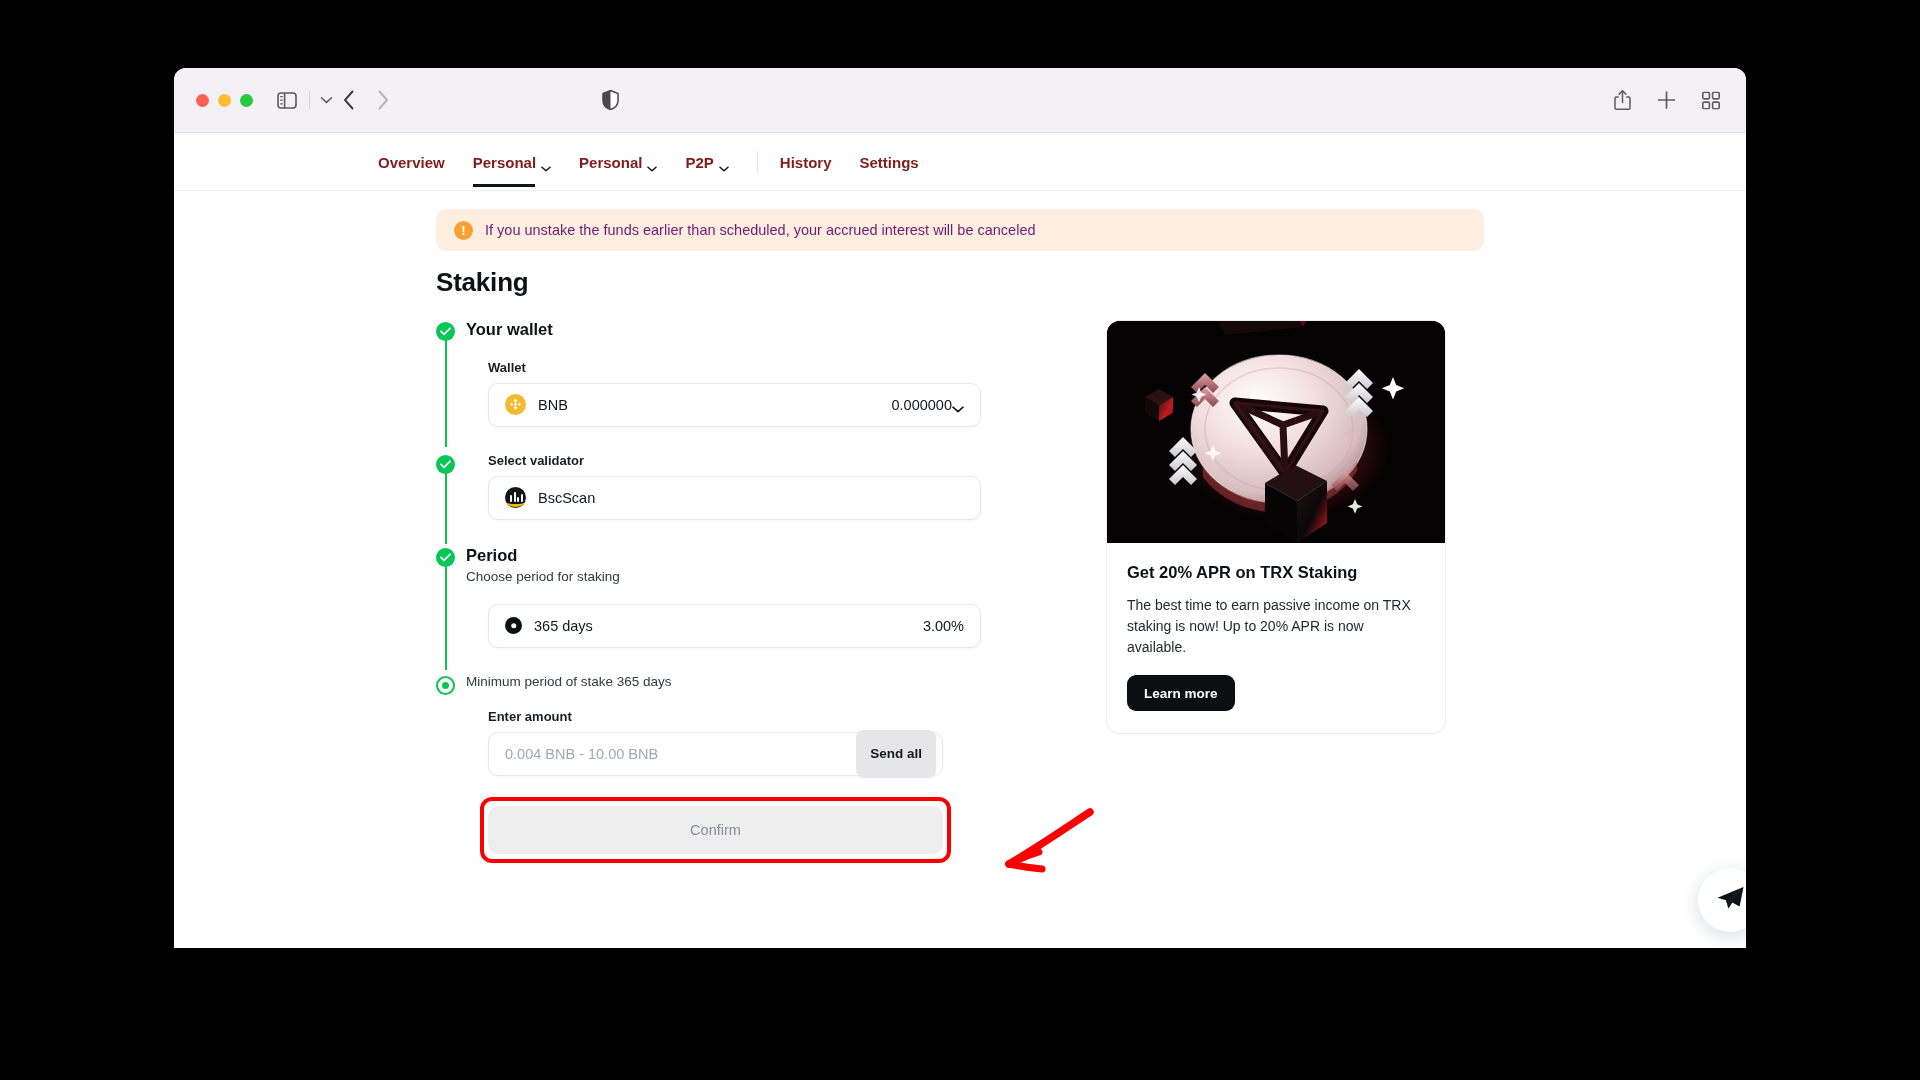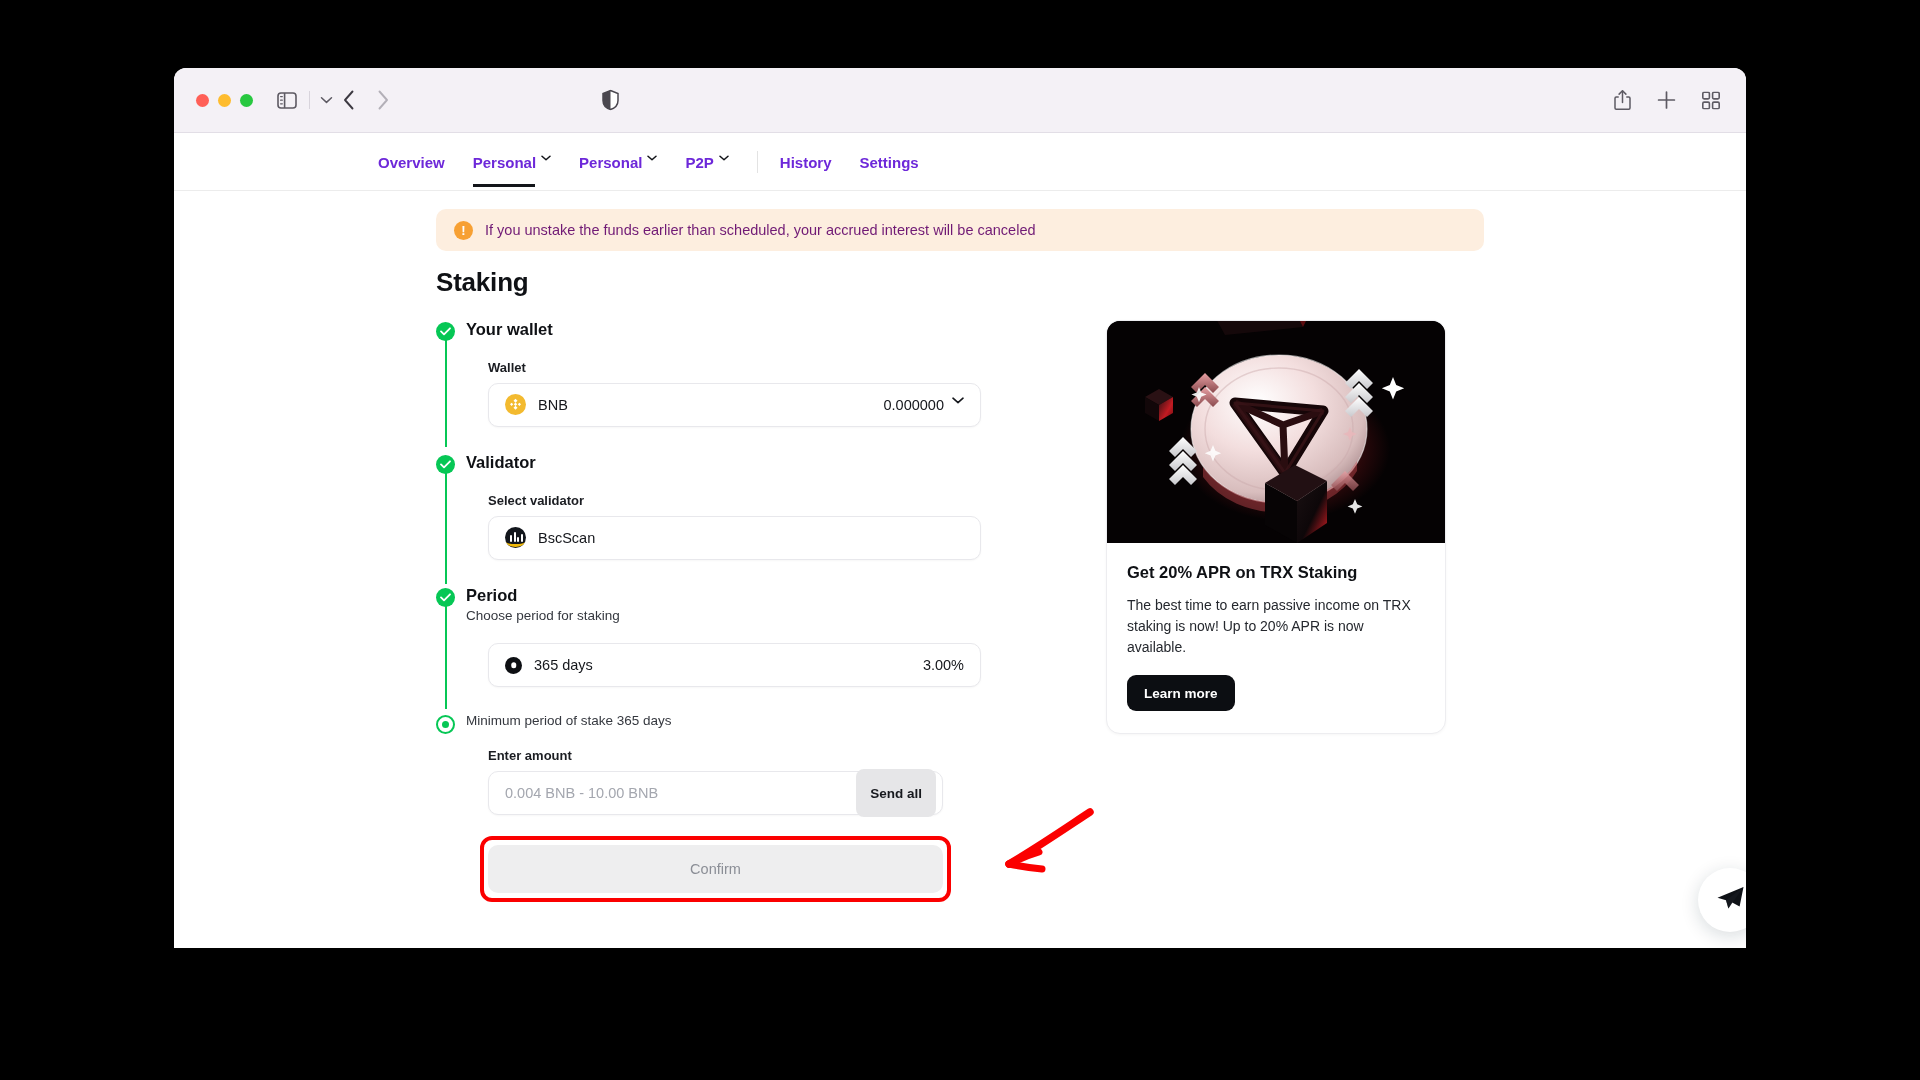--- a/index.html
+++ b/index.html
@@ -82,24 +82,24 @@
   .site-nav {
     height: 58px;
     background: #ffffff;
     display: flex;
     align-items: center;
     padding-left: 204px;
     gap: 0px;
     border-bottom: 1px solid #ececec;
   }
   .nav-item {
-    font-size: 15px; font-weight: bold; color: #6d28d9;
+    font-size: 15px; font-weight: bold; color: #7f1d1d;
     padding: 17px 0 16px 0;
     margin-right: 28px;
-    display: flex; align-items: flex-start; gap: 5px;
+    display: flex; align-items: flex-end; gap: 5px;
     position: relative;
     cursor: pointer;
     white-space: nowrap;
   }
   .nav-item.active::after {
     content: ""; position: absolute;
     left: 0; right: 16px; bottom: 0;
     height: 3px; background: #13151a;
   }
   .nav-item .caret { font-size: 10px; line-height: 1; position: relative; top: 1px; }
@@ -178,21 +178,21 @@
     background: #ffffff;
     border: 1px solid #e8e8ec;
     border-radius: 10px;
     display: flex; align-items: center;
     padding: 0 16px;
     box-shadow: 0 1px 2px rgba(16,18,24,.035);
     cursor: pointer;
   }
   .fb-left { display: flex; align-items: center; gap: 12px; }
   .fb-label { font-size: 14.5px; color: #15171c; }
-  .fb-right { margin-left: auto; display: flex; align-items: flex-start; gap: 8px; font-size: 14.5px; color: #15171c; }
+  .fb-right { margin-left: auto; display: flex; align-items: flex-end; font-size: 14.5px; color: #15171c; }
 
   
   .coin-bnb {
     width: 21px; height: 21px; border-radius: 50%;
     background: #f3ba2f;
     display: flex; align-items: center; justify-content: center;
     flex: 0 0 auto;
   }
   .coin-bsc {
     width: 21px; height: 21px; border-radius: 50%;
@@ -471,21 +471,20 @@
                 </div>
               </div>
 
               <div class="step" style="margin-top:26px">
                 <span class="step-bullet">
                   <svg width="11" height="9" viewBox="0 0 11 9">
                       <path d="M1 4.4 L4 7.4 L10 1.3" stroke="#fff" stroke-width="1.8" fill="none" stroke-linecap="round" stroke-linejoin="round"></path>
                     </svg>
                 </span>
                 <span class="step-line" style="bottom:-24px"></span>
-                <div class="step-head">Validator</div>
                 <div class="field-label">Select validator</div>
                 <div class="field-box">
                   <span class="fb-left">
                     <span class="coin-bsc">
                       <span class="bars">
                           <i style="height:7px"></i>
                           <i style="height:10px"></i>
                           <i style="height:5px"></i>
                           <i style="height:8px"></i>
                         </span>

